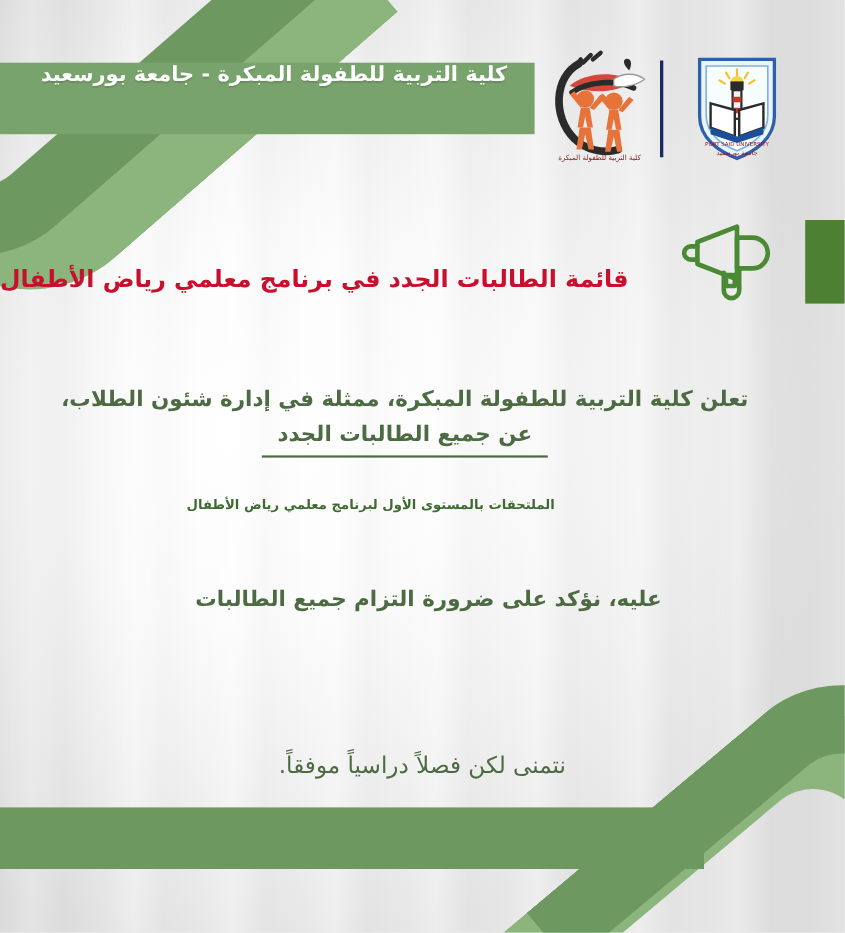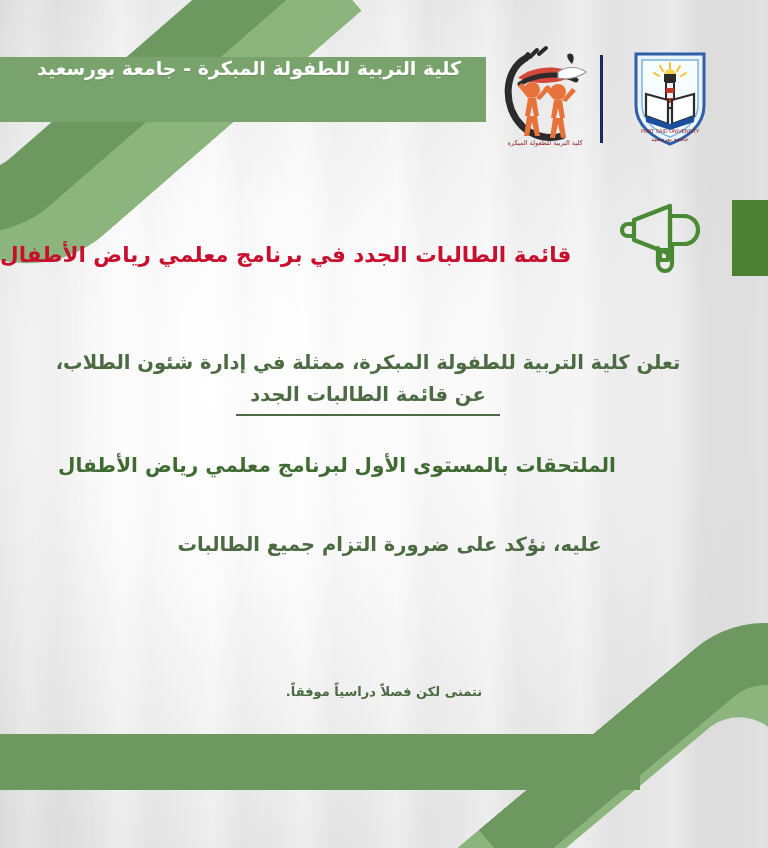--- a/index.html
+++ b/index.html
@@ -154,21 +154,21 @@
     padding-right:14px;
   }
 
   .para-2 {
     position:absolute;
     left:0; top:450px;
     width:674px;
     text-align:center;
     direction:rtl;
     color:#3f6b32;
-    font-size:20px;
+    font-size:12px;
     font-weight:bold;
     line-height:1.5;
   }
 
   .para-3 {
     position:absolute;
     left:0; top:528px;
     width:768px;
     text-align:center;
     direction:rtl;
@@ -179,22 +179,22 @@
   }
   .para-3 span { display:block;margin-left:11px; }
 
   .para-4 {
     position:absolute;
     left:0; top:684px;
     width:768px;
     text-align:center;
     direction:rtl;
     color:#4d6b43;
-    font-size:13px;
-    font-weight:bold;
+    font-size:21px;
+    font-weight:normal;
   }
 
   
   .chev-bot-light {
     position:absolute; right:-128px; bottom:-142px;
     width:392px; height:300px;
     border-right:70px solid #8bb57c;
     border-top:70px solid #8bb57c;
     border-top-right-radius:118px;
     transform:rotate(-40deg);
@@ -298,21 +298,21 @@
       <path d="M38 50 L38 66 A7 7 0 0 0 52 66 L52 46"></path>
       <rect x="40" y="52" width="8" height="10"></rect>
     </svg>
   </div>
 
   <div class="right-green-rect"></div>
 
   <div class="para-1">
     <span>تعلن كلية التربية للطفولة المبكرة، ممثلة في إدارة شئون الطلاب،</span>
     <span class="line-2">
-      <span class="underlined">عن قائمة الطالبات الجدد</span>
+      <span class="underlined">عن جميع الطالبات الجدد</span>
     </span>
   </div>
 
   <div class="para-2">الملتحقات بالمستوى الأول لبرنامج معلمي رياض الأطفال</div>
 
   <div class="para-3">
     <span>عليه، نؤكد على ضرورة التزام جميع الطالبات</span>
   </div>
 
   <div class="para-4">نتمنى لكن فصلاً دراسياً موفقاً.</div>

